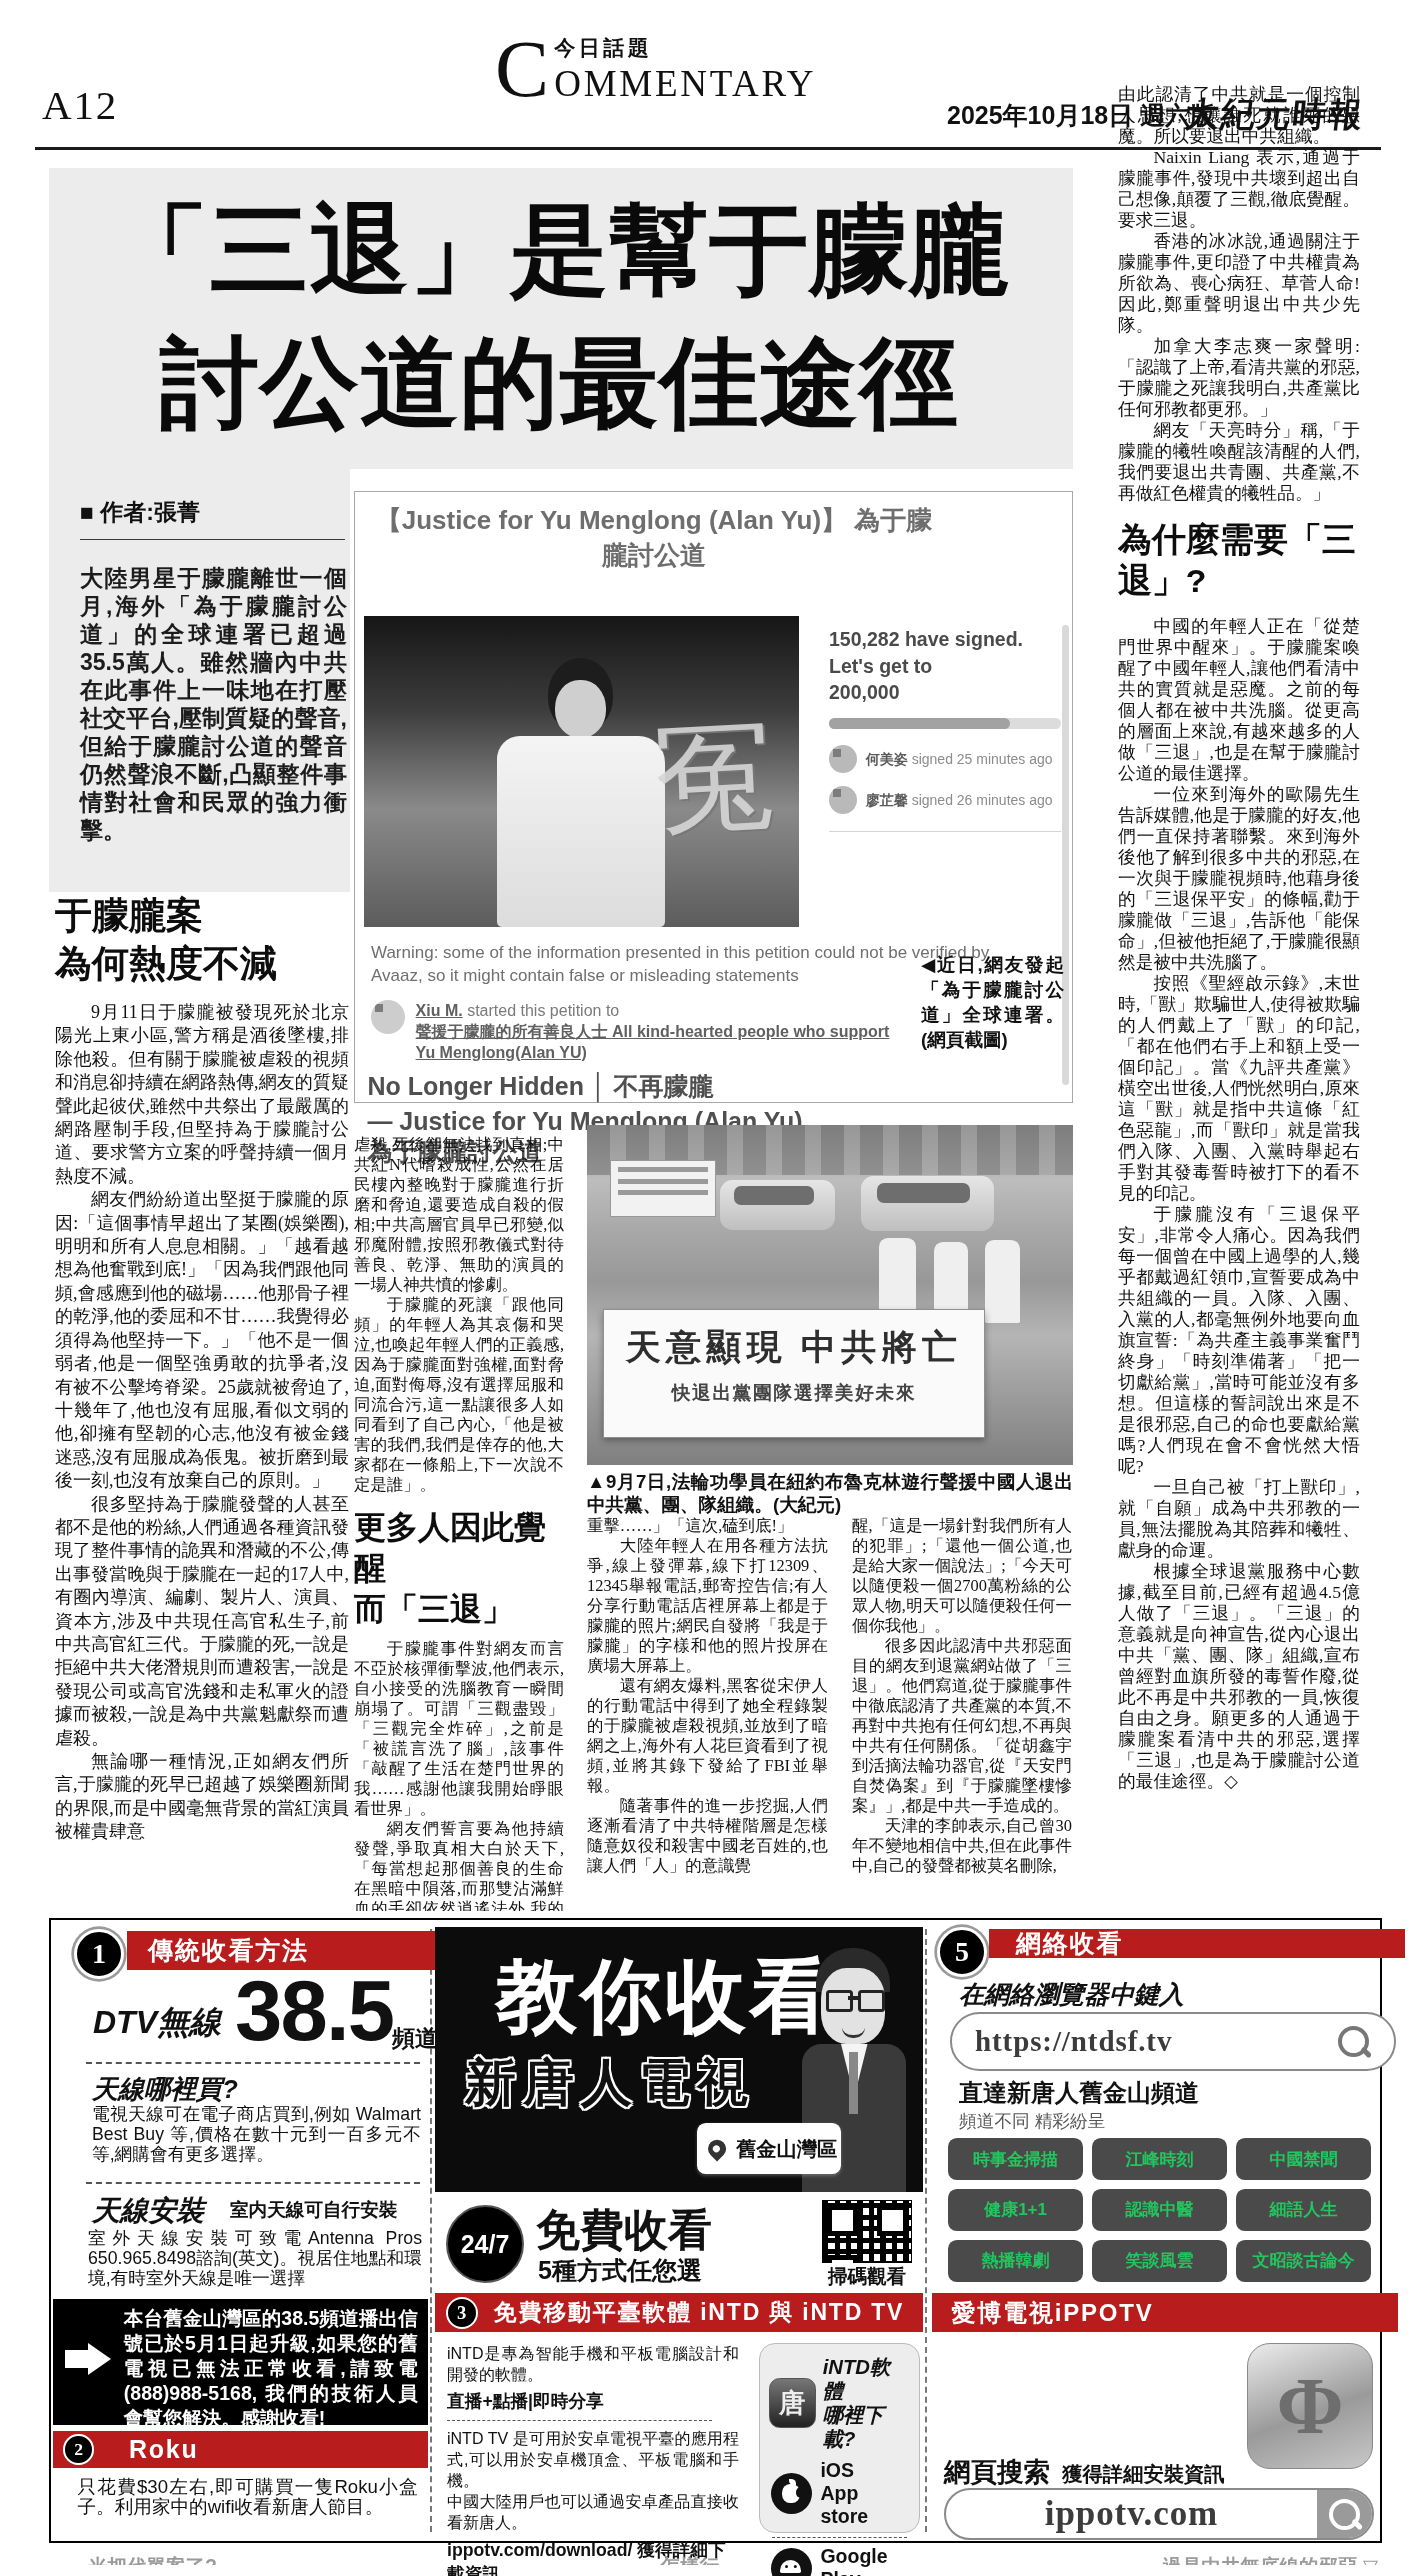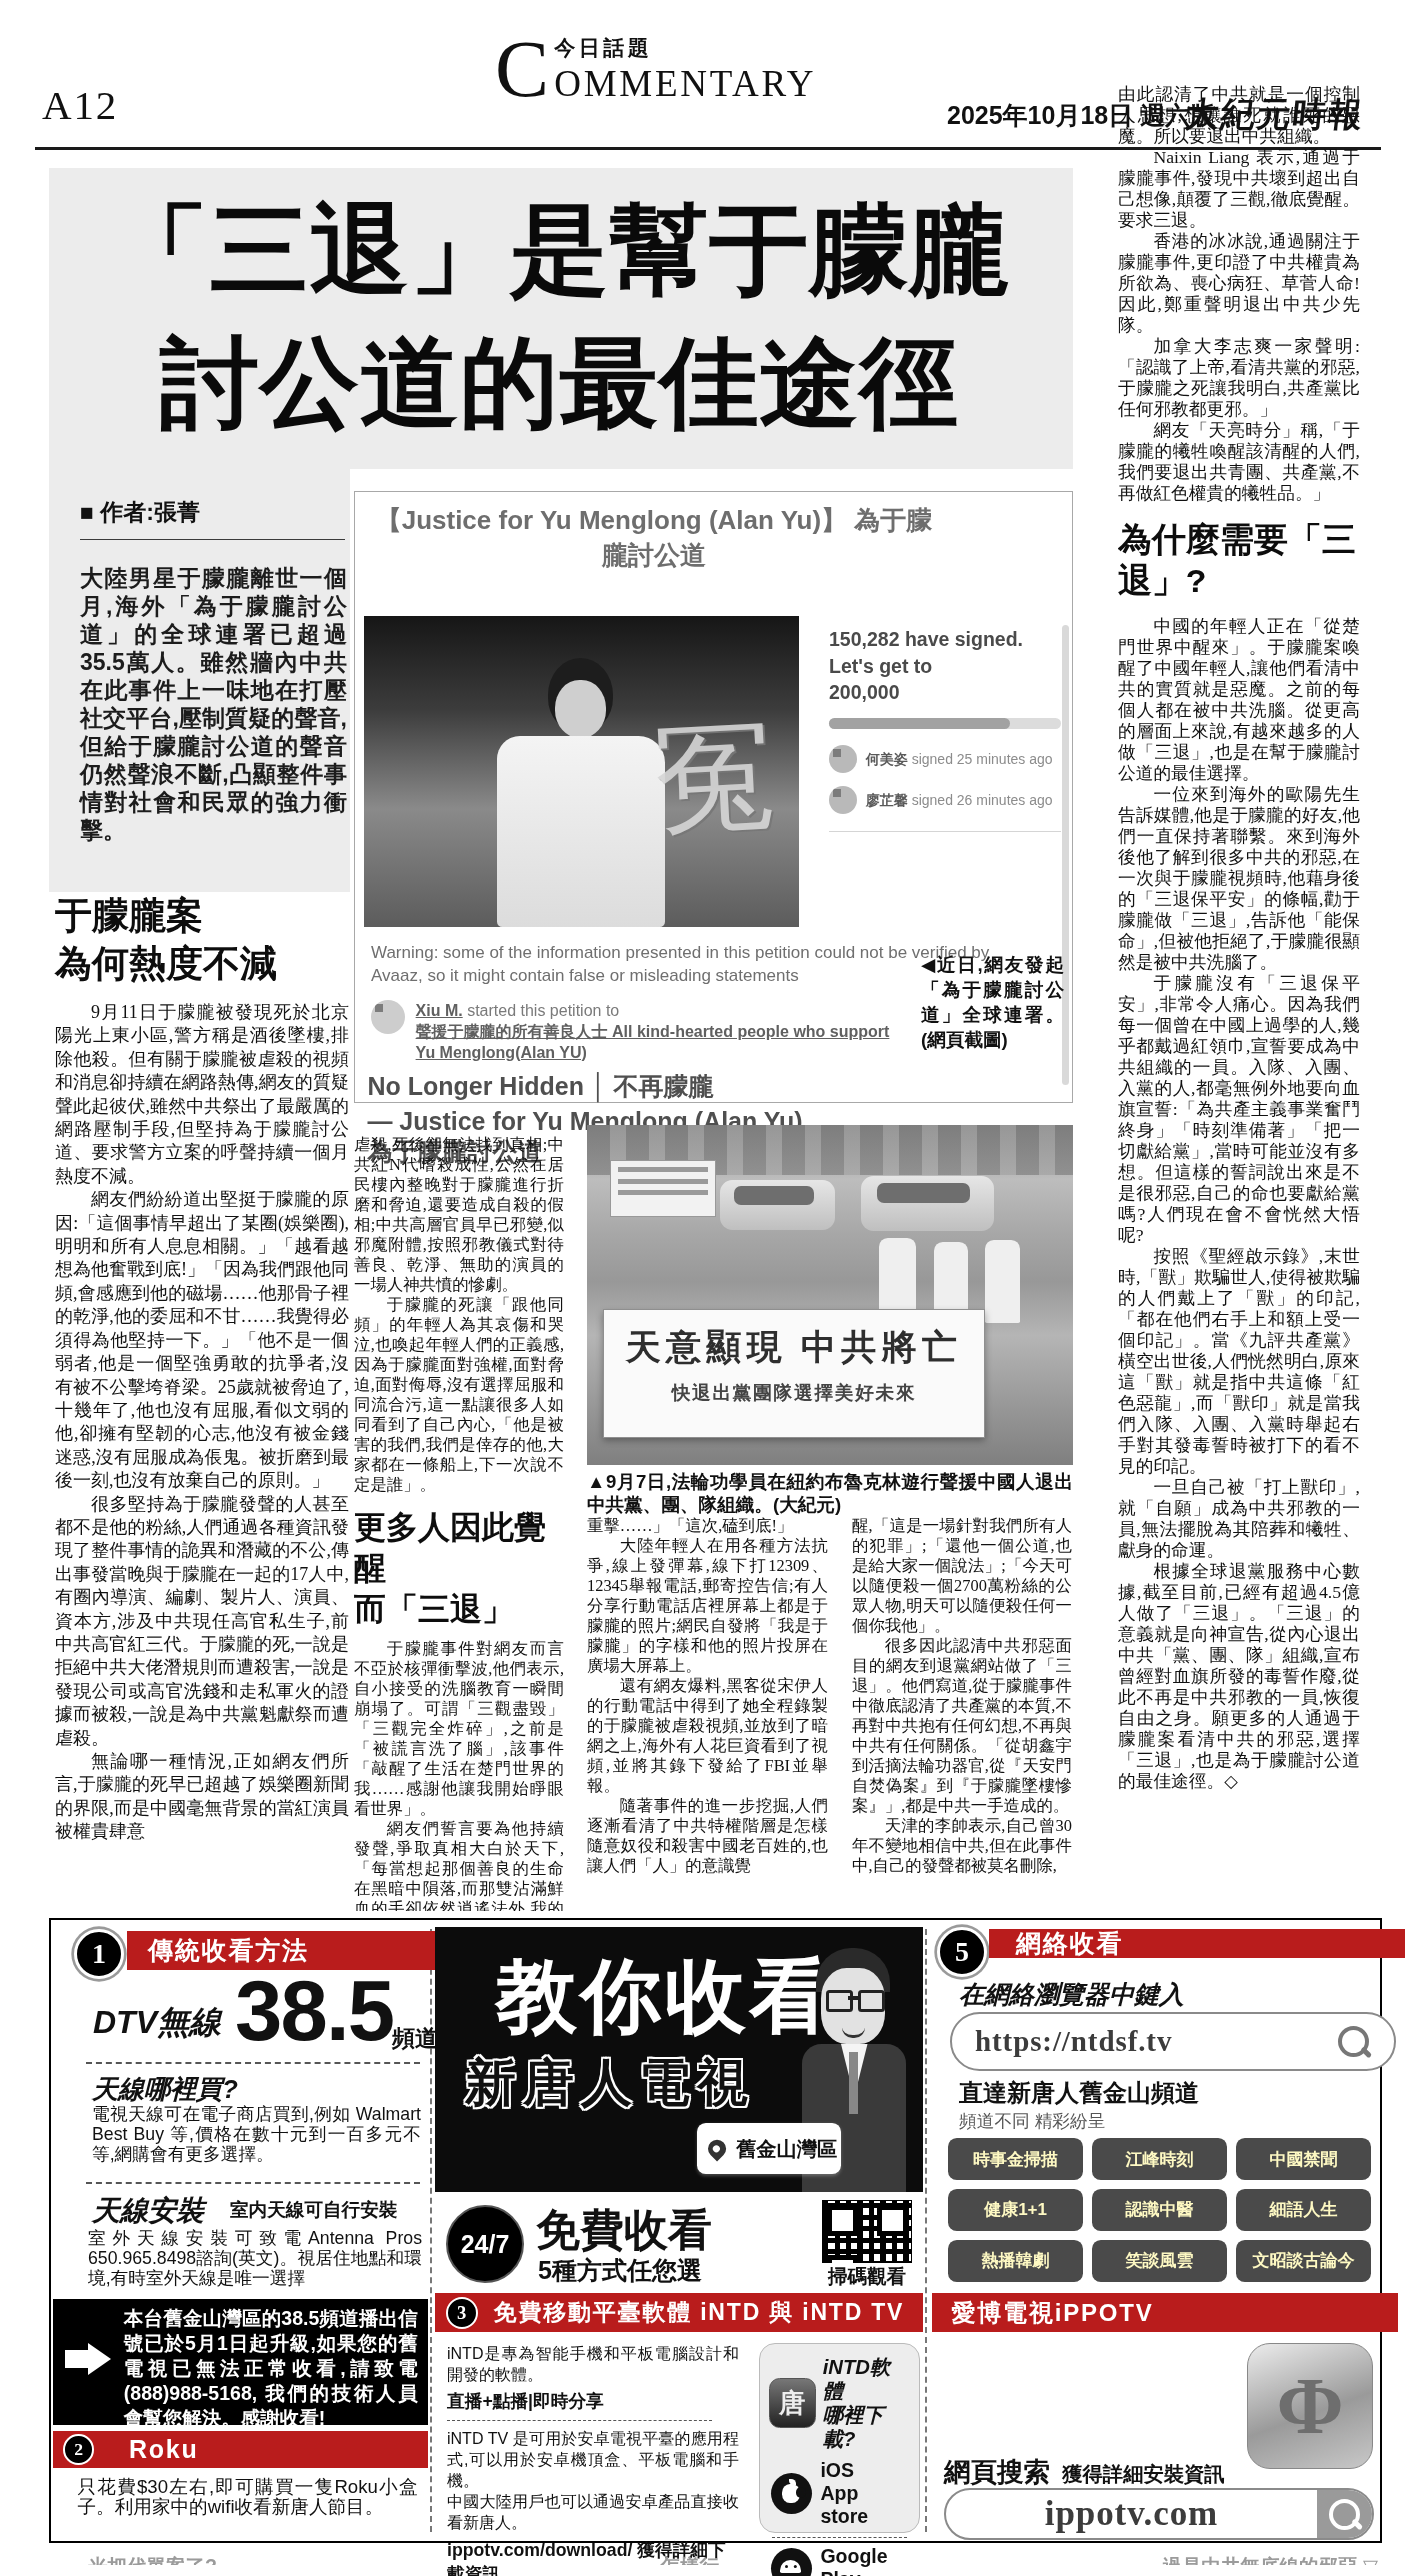--- a/index.html
+++ b/index.html
@@ -106,21 +106,21 @@
   .droid{position:absolute;left:9.7px;top:12.4px;width:21px;height:13.3px;background:#fff;border-radius:10.6px 10.6px 1.8px 1.8px;}
   .droid::after{content:"";position:absolute;left:4.4px;top:4.4px;width:3.5px;height:3.5px;background:#111;border-radius:50%;box-shadow:8.8px 0 0 #111;}
   .storelabel{font-size:19.5px;line-height:23px;font-weight:bold;}
   .searchpill{border:2.7px solid #8a8a8a;border-radius:30px;background:#fff;display:flex;align-items:center;}
   .url{font-size:29px;font-weight:bold;color:#3c3c3c;letter-spacing:0.9px;}
   .mag{width:23px;height:23px;border:4.4px solid #777;border-radius:50%;position:relative;flex:none;}
   .mag::after{content:"";position:absolute;left:17.7px;top:19.5px;width:12.4px;height:5.3px;background:#777;transform:rotate(45deg);border-radius:2.7px;}
   .magbtn{background:#9a9a9a;border-radius:0 25px 25px 0;display:flex;align-items:center;justify-content:center;}
   .magbtn .mag{border-color:#fff;}
   .magbtn .mag::after{background:#fff;}
-  .adbtn{display:flex;align-items:center;justify-content:center;background:#4a4a4a;color:#fef9c3;border-radius:8.8px;
+  .adbtn{display:flex;align-items:center;justify-content:center;background:#4a4a4a;color:#22c55e;border-radius:8.8px;
          font-family:"Liberation Sans","DejaVu Sans",sans-serif;font-size:17px;font-weight:bold;height:42px;}
   .btngrid{display:grid;grid-template-columns:1fr 1fr 1fr;gap:8.8px;}
   .ippoicon{border-radius:23px;background:linear-gradient(160deg,#ececec,#9a9a9a 55%,#c8c8c8);border:1.8px solid #888;
             display:flex;align-items:center;justify-content:center;font-size:81px;color:#6e6e6e;font-weight:bold;}
   .ippotext{font-size:17px;line-height:22.6px;}
   .webs{font-size:26.5px;font-weight:bold;}
   .webs2{font-size:20.3px;font-weight:bold;}
   .bleed{color:#9b9b9b;font-size:19.5px;font-weight:bold;overflow:hidden;}
 </style>
 </head>
@@ -253,22 +253,22 @@
         <p class="para cont">由此認清了中共就是一個控制人思想,想讓誰死就誰死的惡魔。所以要退出中共組織。</p>
         <p class="para">Naixin Liang 表示,通過于朦朧事件,發現中共壞到超出自己想像,顛覆了三觀,徹底覺醒。要求三退。</p>
         <p class="para">香港的冰冰說,通過關注于朦朧事件,更印證了中共權貴為所欲為、喪心病狂、草菅人命!因此,鄭重聲明退出中共少先隊。</p>
         <p class="para">加拿大李志爽一家聲明:「認識了上帝,看清共黨的邪惡,于朦朧之死讓我明白,共產黨比任何邪教都更邪。」</p>
         <p class="para">網友「天亮時分」稱,「于朦朧的犧牲喚醒該清醒的人們,我們要退出共青團、共產黨,不再做紅色權貴的犧牲品。」</p>
       </div>
     <div class="h2mid sans" style="font-size:34px;margin:17.7px 0 12.4px 0;font-family:Liberation Mono, monospace;">為什麼需要「三退」?</div>
     <div class="bodycol just c5">
         <p class="para">中國的年輕人正在「從楚門世界中醒來」。于朦朧案喚醒了中國年輕人,讓他們看清中共的實質就是惡魔。之前的每個人都在被中共洗腦。從更高的層面上來說,有越來越多的人做「三退」,也是在幫于朦朧討公道的最佳選擇。</p>
         <p class="para">一位來到海外的歐陽先生告訴媒體,他是于朦朧的好友,他們一直保持著聯繫。來到海外後他了解到很多中共的邪惡,在一次與于朦朧視頻時,他藉身後的「三退保平安」的條幅,勸于朦朧做「三退」,告訴他「能保命」,但被他拒絕了,于朦朧很顯然是被中共洗腦了。</p>
+        <p class="para">按照《聖經啟示錄》,末世時,「獸」欺騙世人,使得被欺騙的人們戴上了「獸」的印記,「都在他們右手上和額上受一個印記」。當《九評共產黨》橫空出世後,人們恍然明白,原來這「獸」就是指中共這條「紅色惡龍」,而「獸印」就是當我們入隊、入團、入黨時舉起右手對其發毒誓時被打下的看不見的印記。</p>
         <p class="para">于朦朧沒有「三退保平安」,非常令人痛心。因為我們每一個曾在中國上過學的人,幾乎都戴過紅領巾,宣誓要成為中共組織的一員。入隊、入團、入黨的人,都毫無例外地要向血旗宣誓:「為共產主義事業奮鬥終身」「時刻準備著」「把一切獻給黨」,當時可能並沒有多想。但這樣的誓詞說出來是不是很邪惡,自己的命也要獻給黨嗎?人們現在會不會恍然大悟呢?</p>
-        <p class="para">按照《聖經啟示錄》,末世時,「獸」欺騙世人,使得被欺騙的人們戴上了「獸」的印記,「都在他們右手上和額上受一個印記」。當《九評共產黨》橫空出世後,人們恍然明白,原來這「獸」就是指中共這條「紅色惡龍」,而「獸印」就是當我們入隊、入團、入黨時舉起右手對其發毒誓時被打下的看不見的印記。</p>
         <p class="para">一旦自己被「打上獸印」,就「自願」成為中共邪教的一員,無法擺脫為其陪葬和犧牲、獻身的命運。</p>
         <p class="para">根據全球退黨服務中心數據,截至目前,已經有超過4.5億人做了「三退」。「三退」的意義就是向神宣告,從內心退出中共「黨、團、隊」組織,宣布曾經對血旗所發的毒誓作廢,從此不再是中共邪教的一員,恢復自由之身。願更多的人通過于朦朧案看清中共的邪惡,選擇「三退」,也是為于朦朧討公道的最佳途徑。◇</p>
       </div>
   </div>
 
   <div class="ab adbox" style="left:49px;top:1918px;width:1329px;height:621px;">
     <div class="ab vdash" style="left:379px;top:8.8px;height:603px;"></div>
     <div class="ab vdash" style="left:874px;top:8.8px;height:603px;"></div>
 
     <div class="ab numc" style="left:23px;top:8.8px;">1</div>

